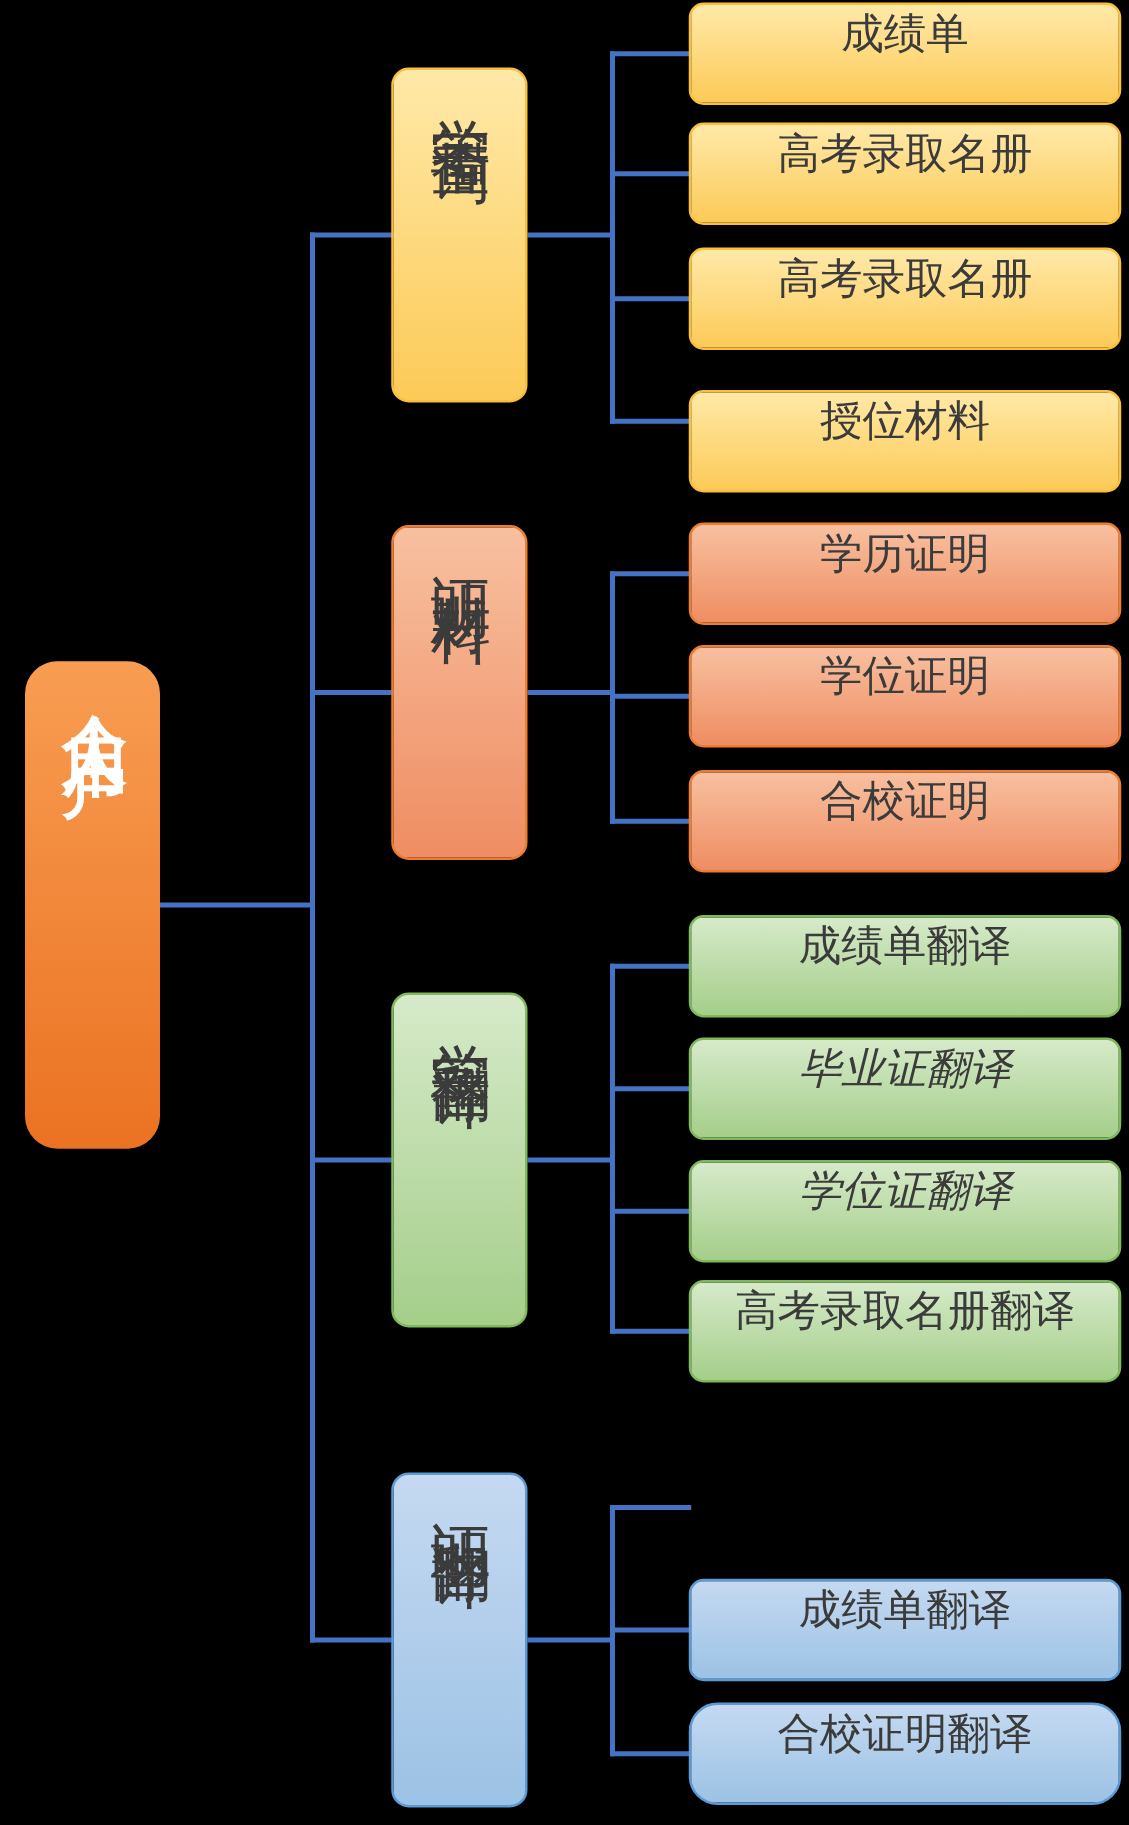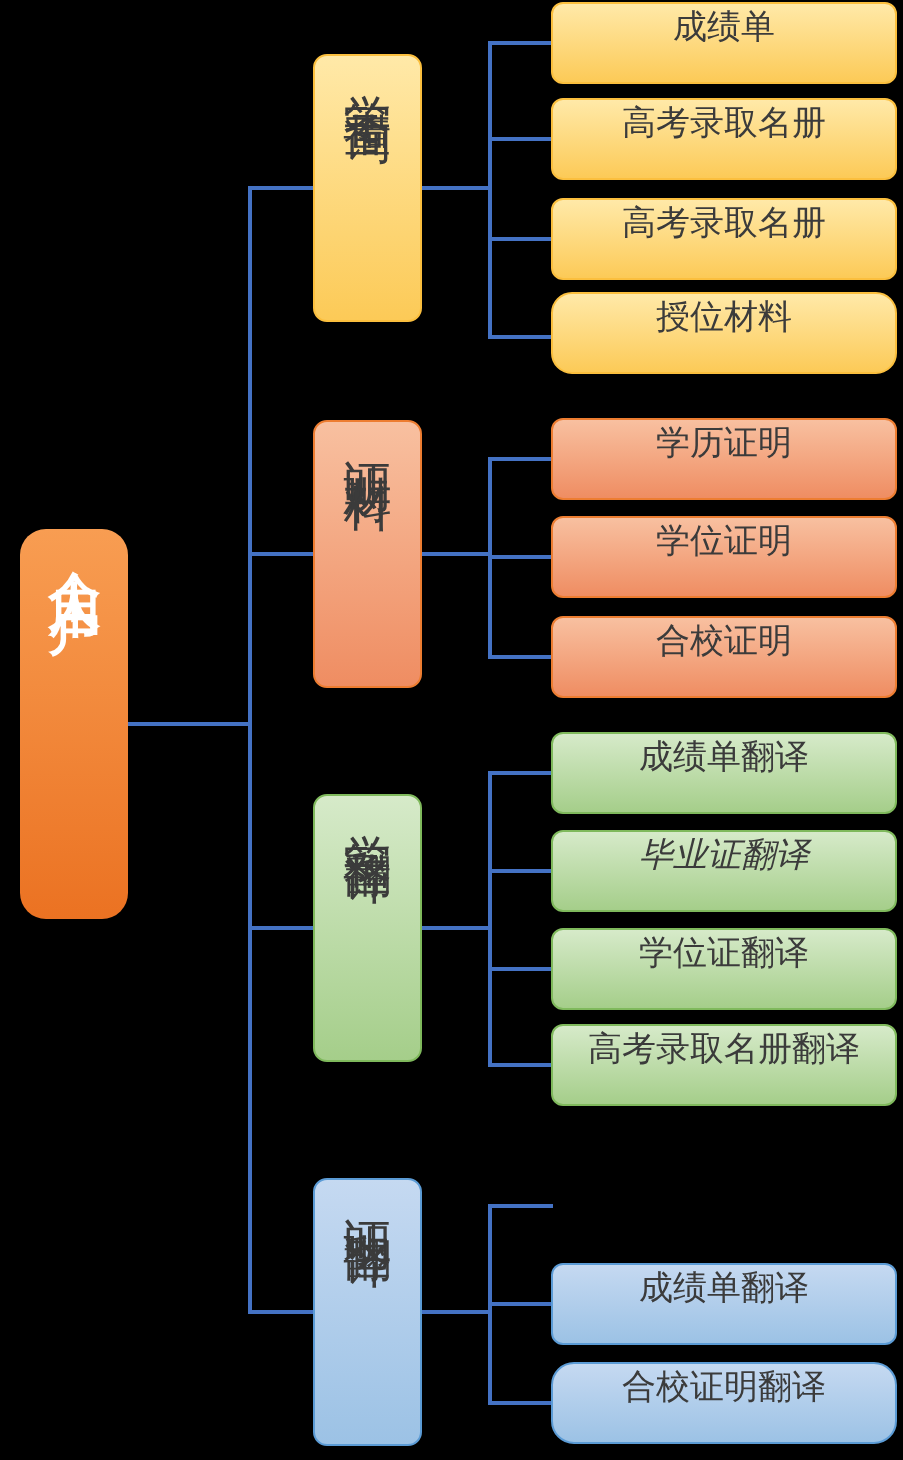--- a/index.html
+++ b/index.html
@@ -85,41 +85,41 @@
 
   <div class="node child" style="top: 2px; --gt: #FFE9A8; --gb: #FCCA57; --bc: #FBBF3E;">
     <span>成绩单</span>
   </div>
   <div class="node child" style="top: 98px; --gt: #FFE9A8; --gb: #FCCA57; --bc: #FBBF3E;">
     <span>高考录取名册</span>
   </div>
   <div class="node child" style="top: 198px; --gt: #FFE9A8; --gb: #FCCA57; --bc: #FBBF3E;">
     <span>高考录取名册</span>
   </div>
-  <div class="node child" style="top: 292px; border-radius: 21px; --gt: #FFE9A8; --gb: #FCCA57; --bc: #FBBF3E;">
+  <div class="node child" style="top: 312px; --gt: #FFE9A8; --gb: #FCCA57; --bc: #FBBF3E;">
     <span>授位材料</span>
   </div>
 
   <div class="node child" style="top: 418px; --gt: #F8C0A0; --gb: #EF8D62; --bc: #ED7D31;">
     <span>学历证明</span>
   </div>
   <div class="node child" style="top: 516px; --gt: #F8C0A0; --gb: #EF8D62; --bc: #ED7D31;">
     <span>学位证明</span>
   </div>
   <div class="node child" style="top: 616px; --gt: #F8C0A0; --gb: #EF8D62; --bc: #ED7D31;">
     <span>合校证明</span>
   </div>
 
   <div class="node child" style="top: 732px; --gt: #D6EAC9; --gb: #A5CE8A; --bc: #7FB95C;">
     <span>成绩单翻译</span>
   </div>
   <div class="node child" style="top: 830px; font-style: italic; --gt: #D6EAC9; --gb: #A5CE8A; --bc: #7FB95C;">
     <span>毕业证翻译</span>
   </div>
-  <div class="node child" style="top: 928px; --gt: #D6EAC9; --gb: #A5CE8A; --bc: #7FB95C;">
+  <div class="node child" style="top: 928px; font-style: italic; --gt: #D6EAC9; --gb: #A5CE8A; --bc: #7FB95C;">
     <span>学位证翻译</span>
   </div>
   <div class="node child" style="top: 1024px; --gt: #D6EAC9; --gb: #A5CE8A; --bc: #7FB95C;">
     <span>高考录取名册翻译</span>
   </div>
 
   <div class="node child" style="top: 1263px; --gt: #C5D9F1; --gb: #9CC2E5; --bc: #5B9BD5;">
     <span>成绩单翻译</span>
   </div>
   <div class="node child" style="top: 1362px; border-radius: 23px; --gt: #C5D9F1; --gb: #9CC2E5; --bc: #5B9BD5;">

